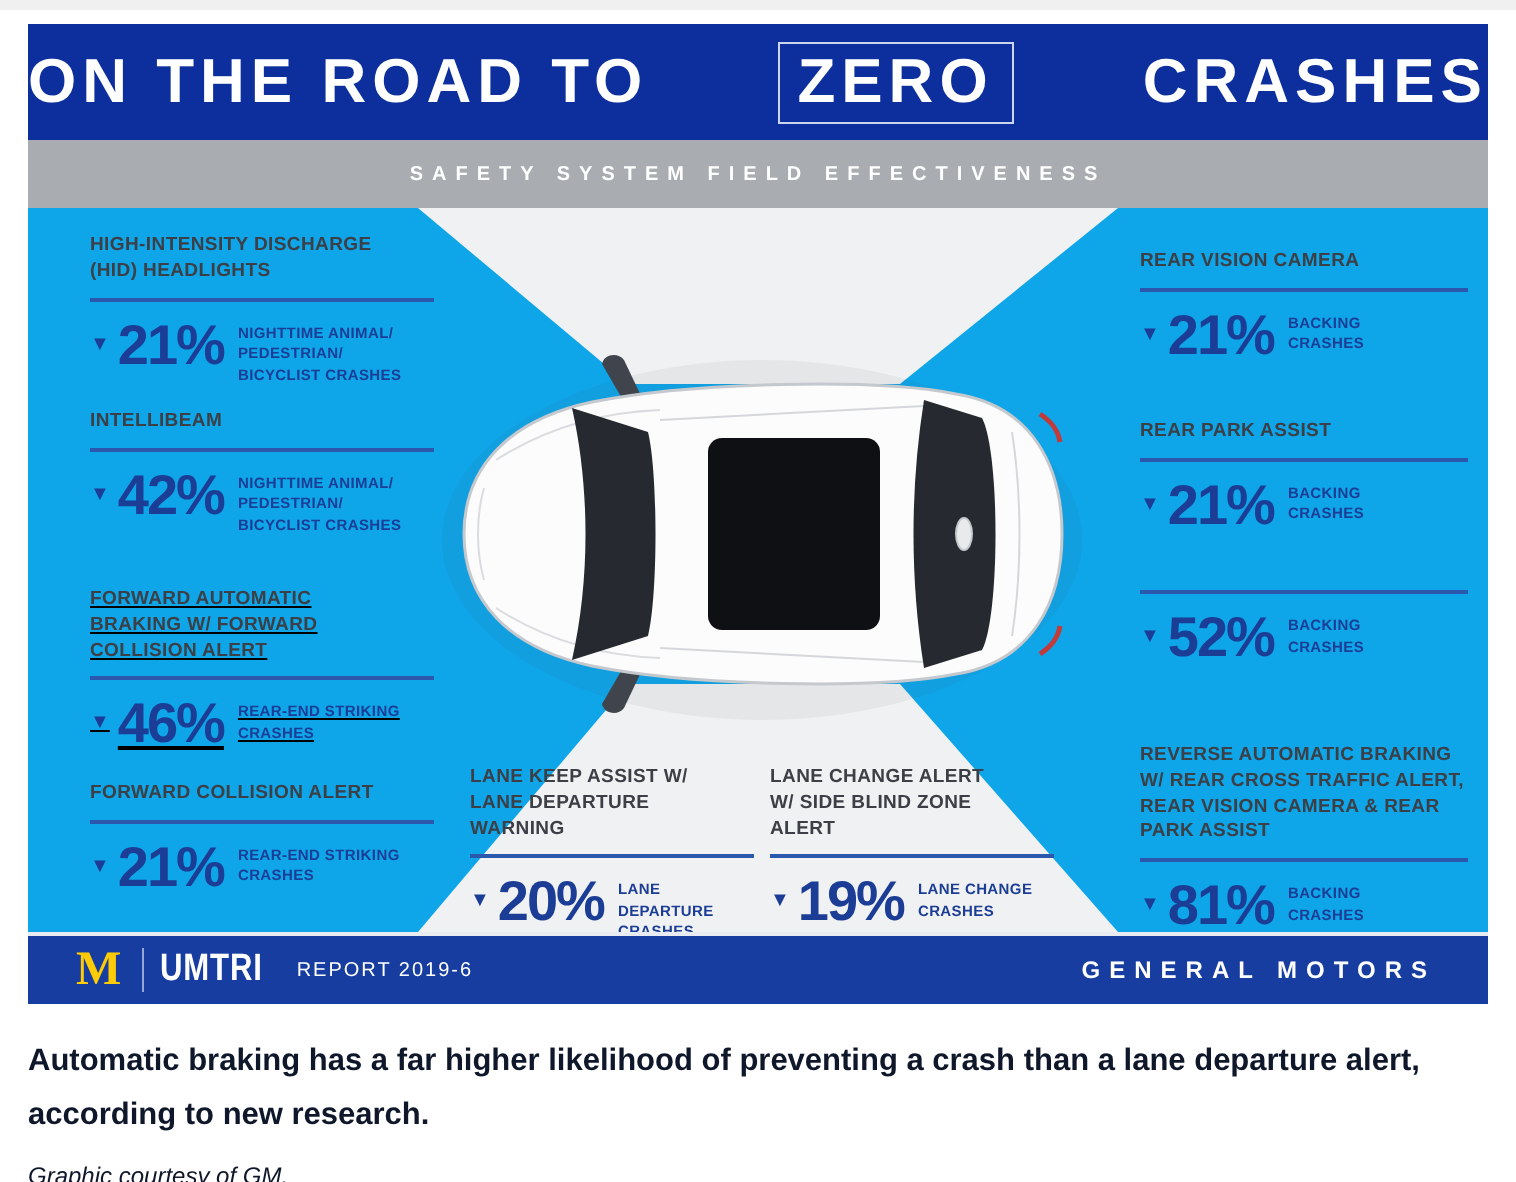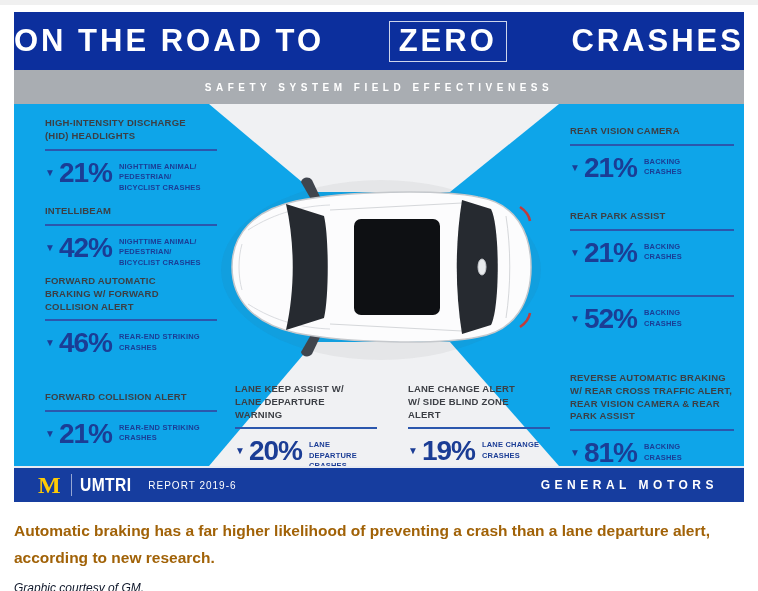--- a/index.html
+++ b/index.html
@@ -35,21 +35,21 @@
   .ig-footer { height:36px; background:#163d9f; display:flex; align-items:center;
                justify-content:space-between; padding:0 26px 0 24px; border-top:2px solid #e8ebf2; }
   .footer-left { display:flex; align-items:center; }
   .m-logo { color:#ffcb05; font-family:"Liberation Serif", serif; font-weight:bold; font-size:24px; line-height:1; }
   .logo-divider { width:1px; height:22px; background:rgba(255,255,255,0.55); margin:0 8px 0 10px; }
   .umtri { color:#ffffff; font-size:19px; font-weight:bold; letter-spacing:0.5px;
            transform:scaleX(0.82); transform-origin:left center; display:inline-block; }
   .report { color:#ffffff; font-size:10px; font-weight:normal; letter-spacing:1px; margin-left:6px; }
   .brand { color:#ffffff; font-size:12px; font-weight:bold; letter-spacing:4.5px; }
 
-  .caption { margin:15px 14px 0 14px; font-size:15.5px; font-weight:bold; color:#a16207; line-height:1.75; }
+  .caption { margin:15px 14px 0 14px; font-size:15.5px; font-weight:bold; color:#0f172a; line-height:1.75; }
   .credit { margin:10px 14px 0 14px; font-style:italic; font-size:12px; color:#0f172a; }
 </style>
 </head>
 <body>
 
 <div class="page">
   <div class="top-rule"></div>
 
   <figure class="infographic">
 
@@ -96,21 +96,21 @@
       </div>
       <div class="stat-block col-left" style="left:31px; top:101px;">
         <div class="feature">INTELLIBEAM</div>
         <div class="rule"></div>
         <div class="stat-row">
           <span class="tri">▼</span>
           <span class="value">42%</span>
           <span class="impact">NIGHTTIME ANIMAL/ PEDESTRIAN/ BICYCLIST CRASHES</span>
         </div>
       </div>
-      <div class="stat-block col-left" style="left:31px; top:171px;">
+      <div class="stat-block col-left" style="left:31px; top:190px;text-decoration:underline;">
         <div class="feature">FORWARD AUTOMATIC BRAKING W/ FORWARD COLLISION ALERT</div>
         <div class="rule"></div>
         <div class="stat-row">
           <span class="tri">▼</span>
           <span class="value">46%</span>
           <span class="impact">REAR-END STRIKING CRASHES</span>
         </div>
       </div>
       <div class="stat-block col-left" style="left:31px; top:287px;">
         <div class="feature">FORWARD COLLISION ALERT</div>
@@ -160,21 +160,21 @@
 
       <div class="stat-block col-bottom" style="left:221px; top:279px;">
         <div class="feature">LANE KEEP ASSIST W/ LANE DEPARTURE WARNING</div>
         <div class="rule"></div>
         <div class="stat-row">
           <span class="tri">▼</span>
           <span class="value">20%</span>
           <span class="impact">LANE DEPARTURE CRASHES</span>
         </div>
       </div>
-      <div class="stat-block col-bottom" style="left:394px; top:279px;">
+      <div class="stat-block col-bottom" style="left:371px; top:279px;">
         <div class="feature">LANE CHANGE ALERT W/ SIDE BLIND ZONE ALERT</div>
         <div class="rule"></div>
         <div class="stat-row">
           <span class="tri">▼</span>
           <span class="value">19%</span>
           <span class="impact">LANE CHANGE CRASHES</span>
         </div>
       </div>
     </div>
 

